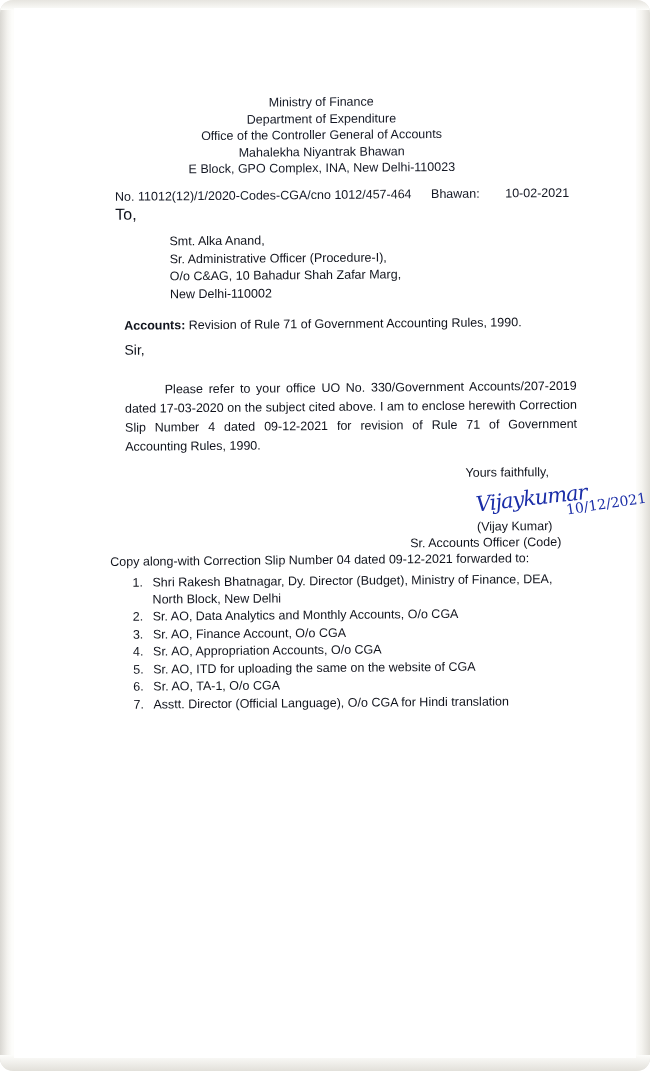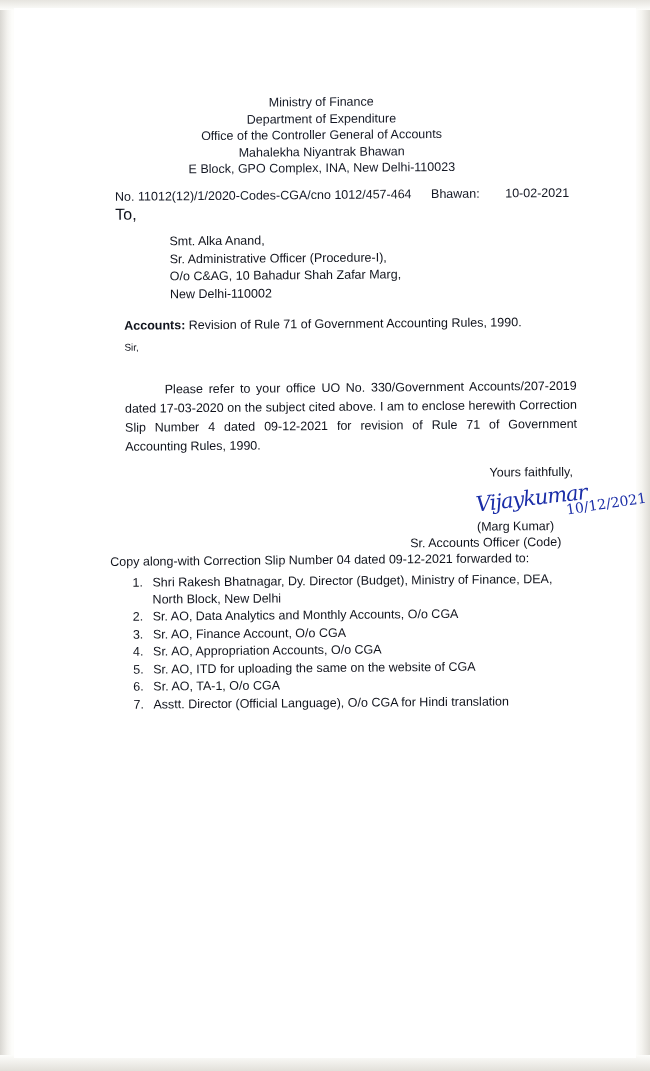--- a/index.html
+++ b/index.html
@@ -9,20 +9,21 @@
   }
   body {
     font-family: "Liberation Sans", sans-serif;
   }
   .page {
     position: relative;
     width: 650px;
     height: 1071px;
     background: #fdfdfb;
     overflow: hidden;
+    border-radius: 13px;
   }
   
   .scan-edge-left {
     position: absolute;
     left: 0; top: 0;
     width: 12px; height: 1071px;
     background: linear-gradient(to right, #d9d7d2, #f3f2ee 60%, #fdfdfb);
   }
   .scan-edge-right {
     position: absolute;
@@ -107,37 +108,37 @@
     top: 309px;
     font-size: 12.5px;
     white-space: nowrap;
   }
   .subject b { font-weight: 700; }
 
   .salutation {
     position: absolute;
     left: 112px;
     top: 332px;
-    font-size: 10px;
+    font-size: 14px;
   }
 
   .body-para {
     position: absolute;
     left: 112px;
     top: 371px;
     width: 452px;
     font-size: 12.5px;
     line-height: 19px;
     text-align: justify;
     text-indent: 40px;
   }
 
   .yours {
     position: absolute;
-    left: 476px;
+    left: 452px;
     top: 459px;
     font-size: 12.5px;
   }
 
   .sig-wrap {
     position: absolute;
     left: 452px;
     top: 478px;
     width: 170px;
     height: 40px;
@@ -254,21 +255,21 @@
 
       <div class="body-para">Please refer to your office UO No. 330/Government Accounts/207-2019 dated 17-03-2020 on the subject cited above. I am to enclose herewith Correction Slip Number 4 dated 09-12-2021 for revision of Rule 71 of Government Accounting Rules, 1990.</div>
 
       <div class="yours">Yours faithfully,</div>
 
       <div class="sig-wrap">
         <div class="sig-ink">Vijaykumar</div>
         <div class="sig-date">10/12/2021</div>
       </div>
 
-      <div class="sig-name">(Marg Kumar)</div>
+      <div class="sig-name">(Vijay Kumar)</div>
       <div class="sig-desig">Sr. Accounts Officer (Code)</div>
 
       <div class="copy-line">Copy along-with  Correction Slip Number 04 dated 09-12-2021 forwarded to:</div>
 
       <ul class="dist-list">
         <li>
           <span class="num">1.</span>
           <span>Shri Rakesh Bhatnagar, Dy. Director (Budget), Ministry of Finance, DEA,</span>
           <span class="sub">North Block, New Delhi</span>
         </li>

